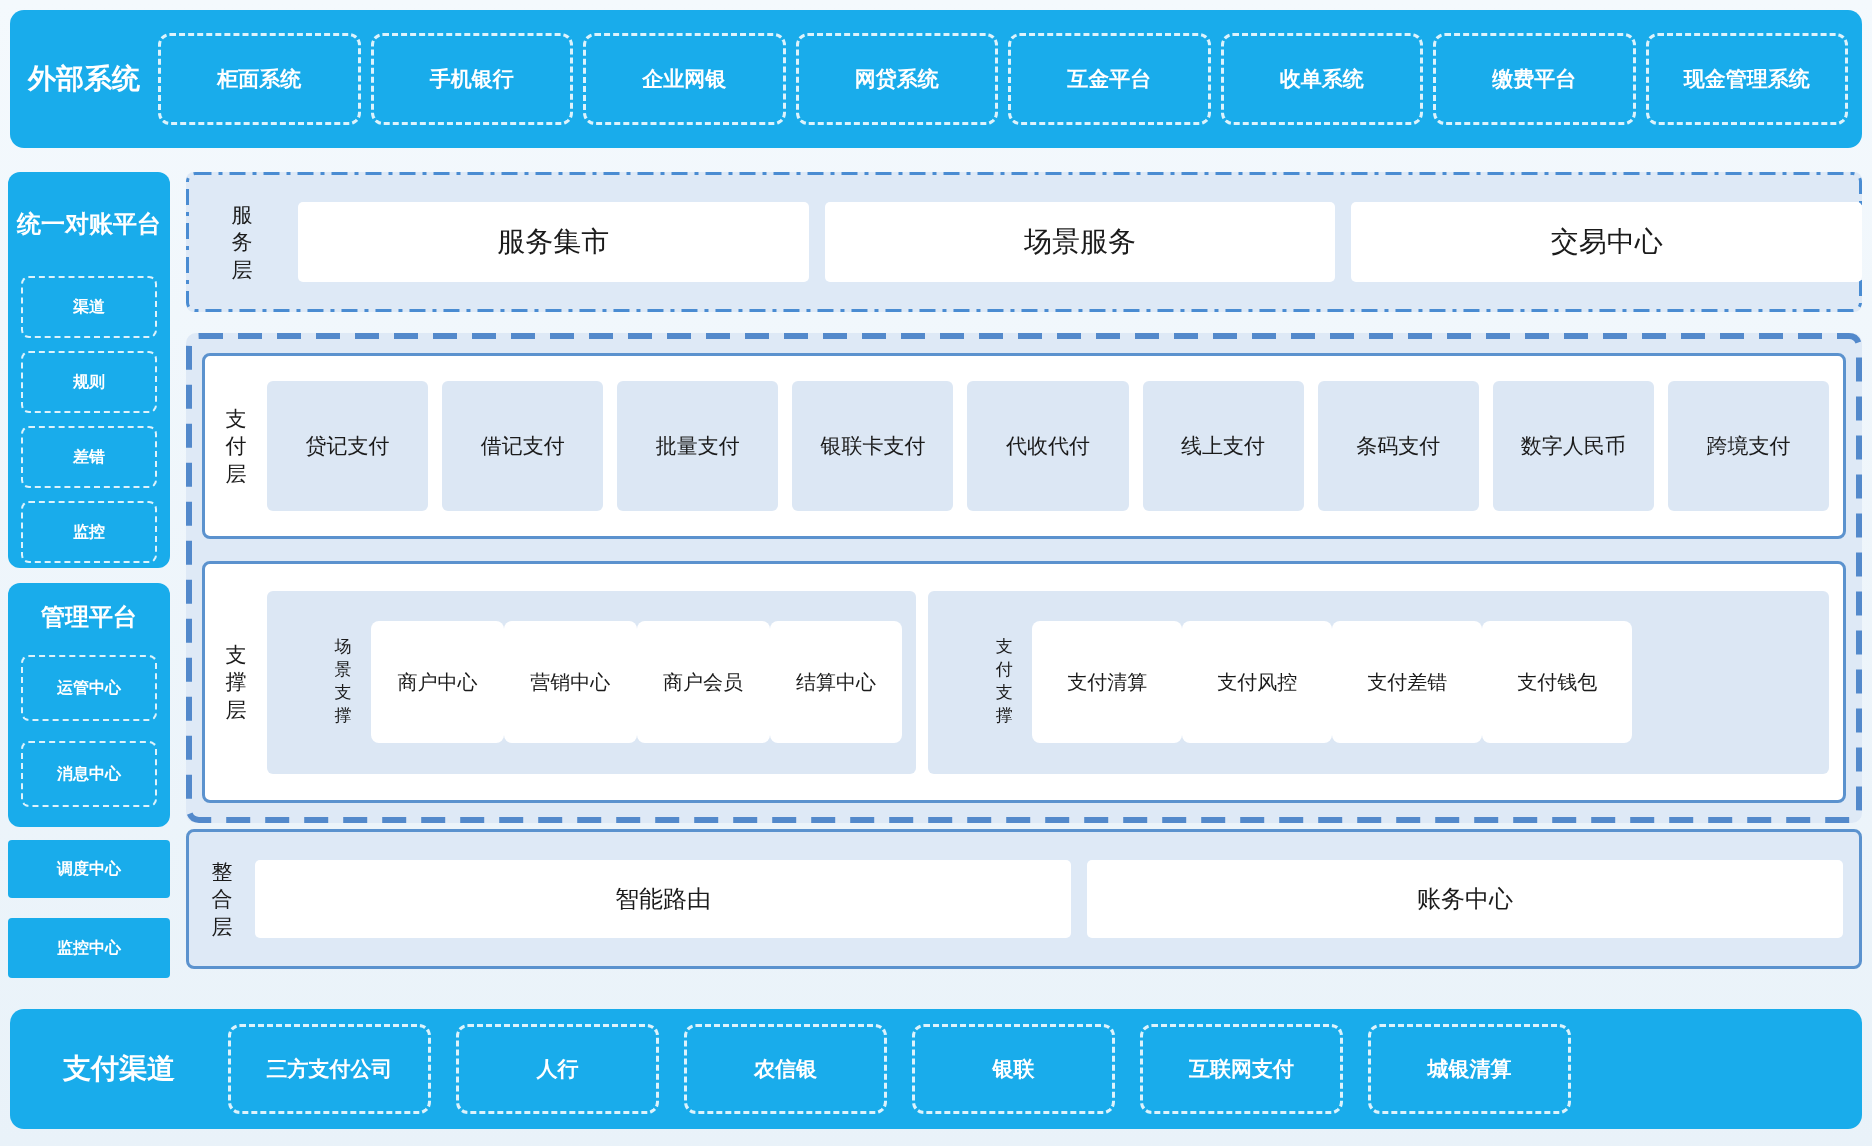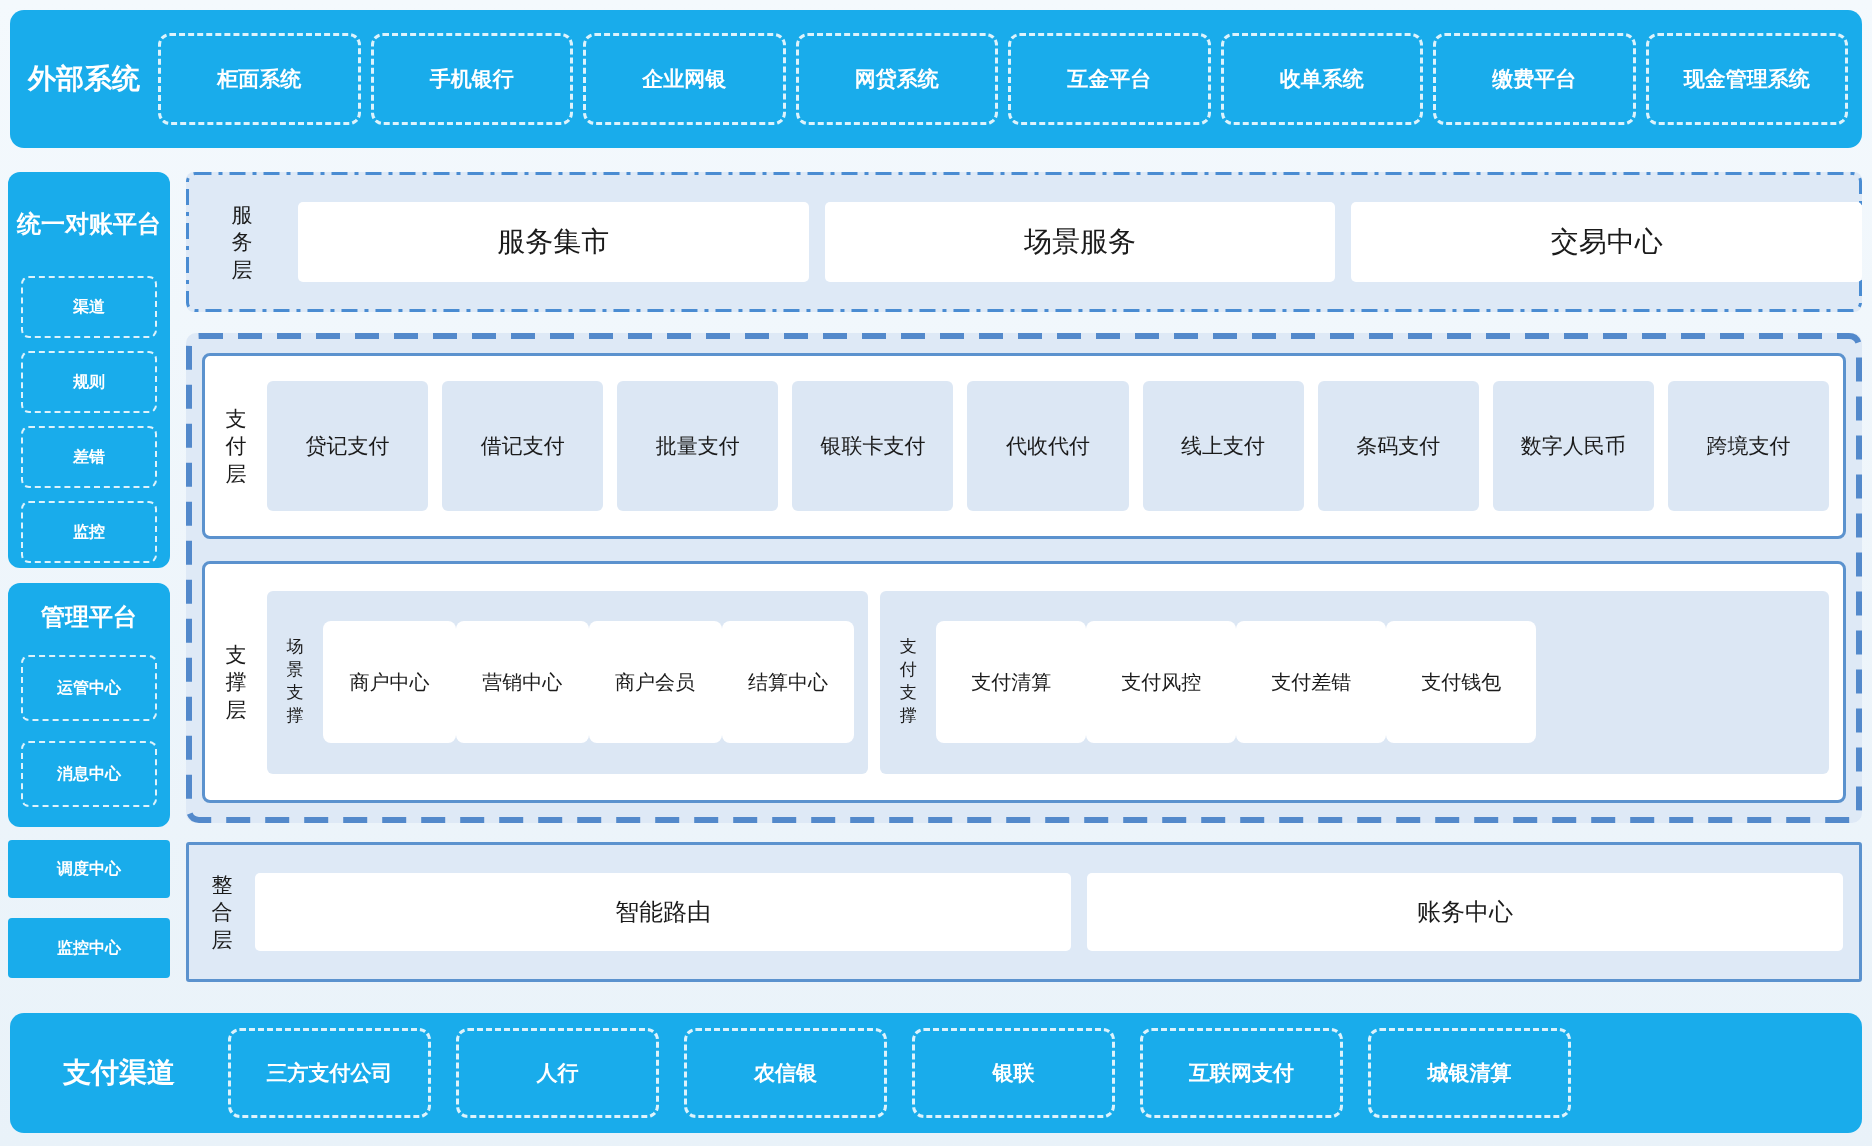--- a/index.html
+++ b/index.html
@@ -55,31 +55,31 @@
            position:relative;padding:20px 16px;box-sizing:border-box;}
   .inner-panel{background:#fff;border:3px solid #5b92ce;border-radius:8px;
                display:flex;align-items:center;box-sizing:border-box;position:relative;}
   .pay-panel{height:186px;margin-bottom:22px;padding-right:14px;}
   .pay-panel .label-wrap,.support-panel .label-wrap{flex:0 0 62px;display:flex;justify-content:center;}
   .pay-items{flex:1;display:flex;gap:14px;}
   .pitem{flex:1;height:130px;background:#dce7f4;border-radius:6px;
          display:flex;align-items:center;justify-content:center;font-size:21px;}
   .support-panel{height:242px;padding-right:14px;}
   .support-groups{flex:1;display:flex;gap:12px;}
-  .sgroup{background:#dce7f4;border-radius:6px;height:183px;display:flex;align-items:center;}
+  .sgroup{background:#dce7f4;border-radius:6px;height:183px;display:flex;align-items:center;padding-left:48px;}
   .sgroup .glabel{flex:0 0 56px;display:flex;justify-content:center;}
   .sgroup1{flex:0 0 38.5%;}
   .sgroup2{flex:1;}
   .gitems{flex:1;display:flex;gap:0;padding-right:14px;}
   .gitem{height:122px;background:#fff;border-radius:8px;
          display:flex;align-items:center;justify-content:center;font-size:20px;}
   .sgroup1 .gitem{flex:1;}
   .sgroup2 .gitem{flex:0 0 150px;}
-  .integration{margin-top:19px;height:140px;background:#dee9f6;border:3px solid #5b92ce;
-               border-radius:3px;display:flex;align-items:center;box-sizing:border-box;padding-right:16px;}
+  .integration{margin-top:6px;height:140px;background:#dee9f6;border:3px solid #5b92ce;
+               border-radius:8px;display:flex;align-items:center;box-sizing:border-box;padding-right:16px;}
   .integration .label-wrap{flex:0 0 66px;display:flex;justify-content:center;}
   .int-items{flex:1;display:flex;gap:16px;}
   .iitem{height:78px;background:#fff;border-radius:5px;
          display:flex;align-items:center;justify-content:center;font-size:24px;}
   .iitem.w1{flex:1.08;}
   .iitem.w2{flex:1;}
 </style>
 </head>
 <body>
 

